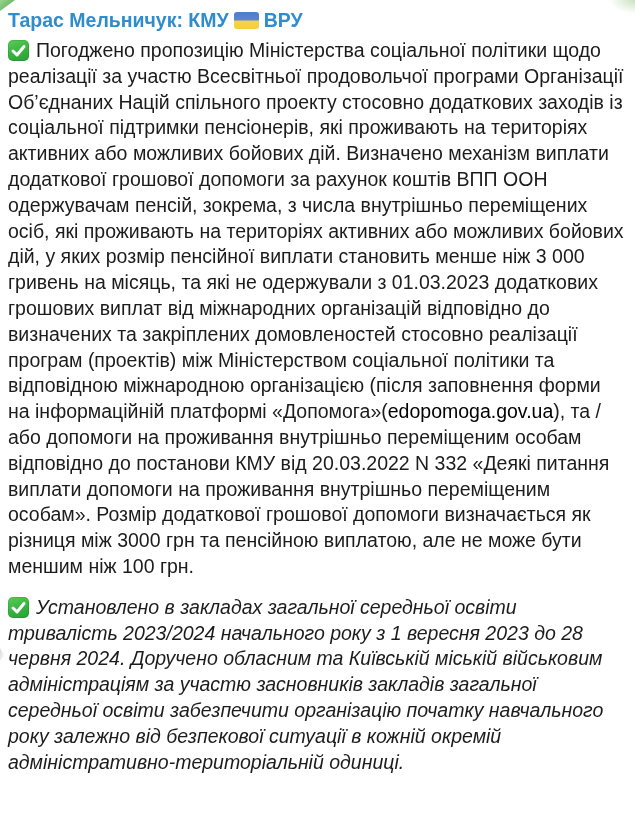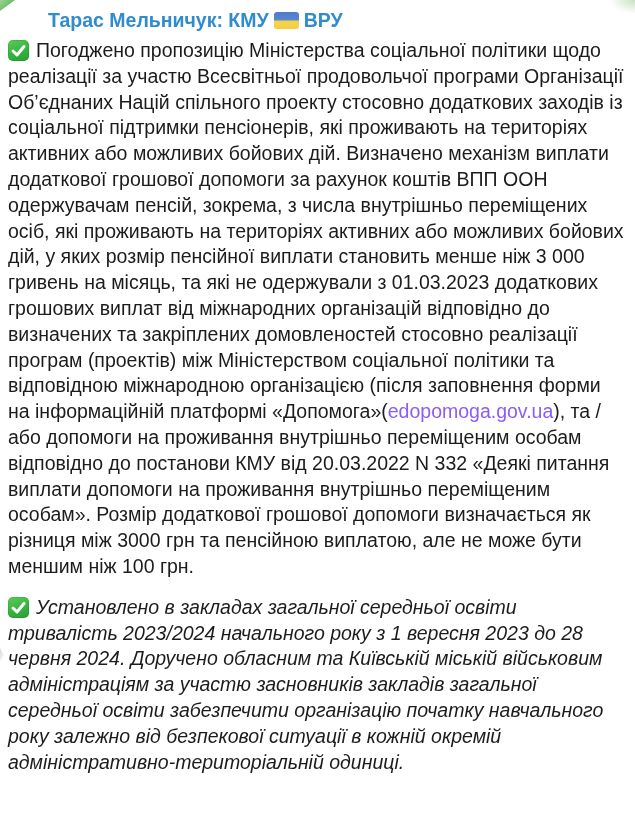--- a/index.html
+++ b/index.html
@@ -38,21 +38,20 @@
     width: 4px; height: 13px;
     background: linear-gradient(110deg, #d8d8d8, rgba(216,216,216,0));
     clip-path: polygon(0 0, 100% 55%, 0 100%);
   }
   .author {
     font-size: 19.5px;
     line-height: 26px;
     font-weight: bold;
     color: #2f8ccd;
     white-space: nowrap;
-    margin-left: 40px;
   }
   .flag {
     display: inline-block;
     width: 25px; height: 17px;
     border-radius: 3px;
     background: linear-gradient(to bottom, #4d7cc9 0%, #5a86d2 49%, #f6d34b 51%, #f3cf3f 100%);
     vertical-align: -2px;
     margin: 0 5px;
   }
   .msg {
@@ -73,21 +72,21 @@
     background: linear-gradient(160deg, #5bcb58 0%, #34b13e 60%, #27a035 100%);
     vertical-align: -4px;
     margin-right: 7px;
     box-shadow: inset 0 0 0 1px rgba(0,90,0,0.15);
   }
   .check-emoji svg {
     display: block;
     width: 21px; height: 21px;
   }
   .link {
-    color: #8b5cf6;
+    color: #000000;
     text-decoration: none;
     cursor: pointer;
   }
 </style>
 </head>
 <body>
 
 <div class="page">
 
   <div class="corner-tl"></div>

